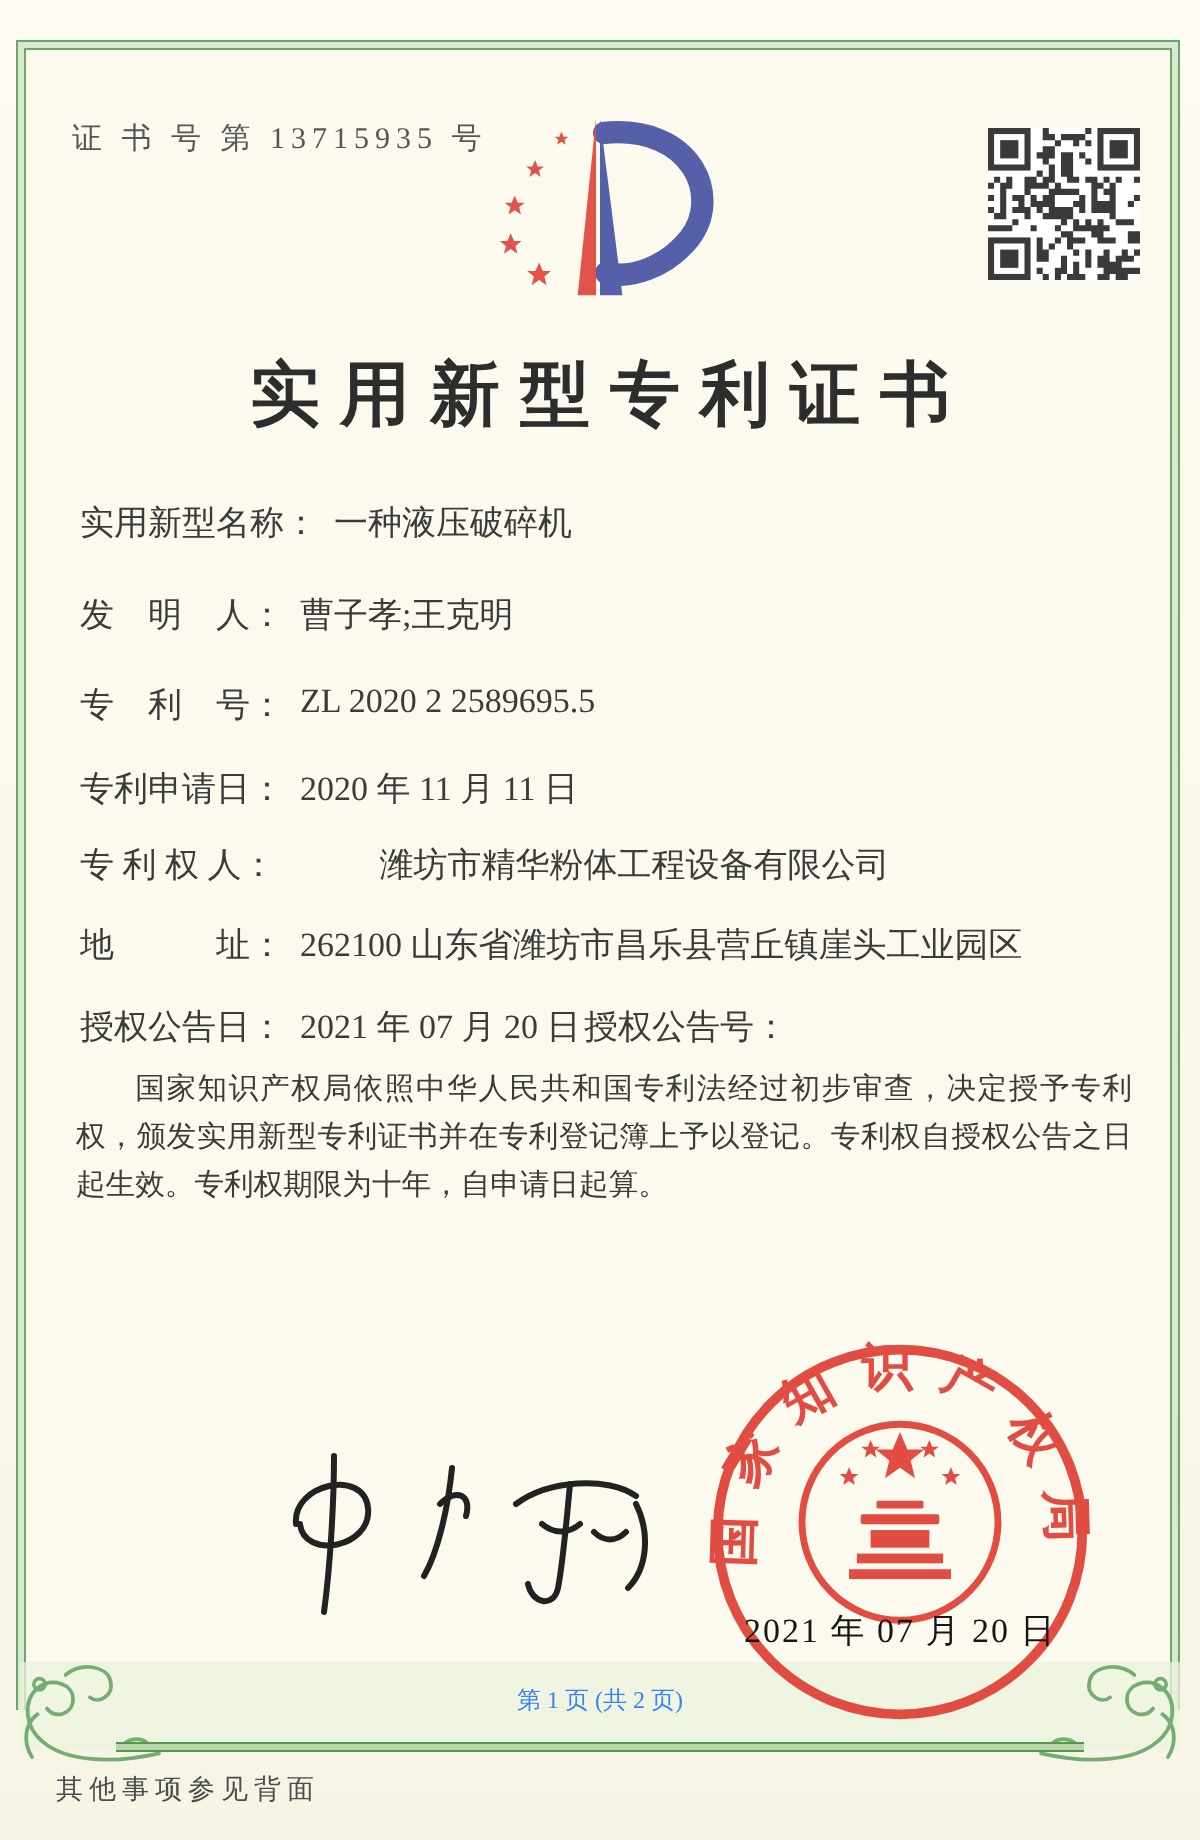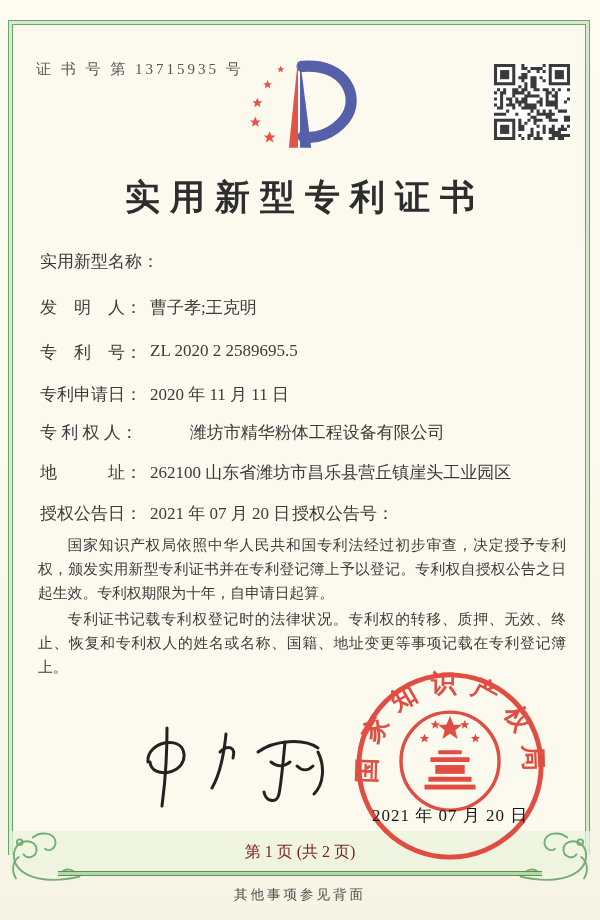--- a/index.html
+++ b/index.html
@@ -39,23 +39,23 @@
     line-height:1.62;text-align:justify;color:#3b3b3b;}
   .paras p{margin:0 0 2px 0;text-indent:2em;}
 
   .signer{position:absolute;left:56px;top:746px;font-family:"Liberation Sans","DejaVu Sans",sans-serif;
     font-size:16px;letter-spacing:3px;color:#2f2f2f;line-height:1.9;}
   .signature{position:absolute;left:122px;top:722px;width:225px;height:92px;}
   .seal{position:absolute;left:352px;top:668px;width:196px;height:196px;opacity:.93;}
   .issue-date{position:absolute;left:372px;top:804px;font-size:17px;color:#161616;
     letter-spacing:1px;z-index:6;}
   .page-info{position:absolute;left:0;right:0;top:842px;text-align:center;
-    font-size:16px;color:#7f1d1d;z-index:3;}
-  .footer-note{position:absolute;left:0;right:0;top:886px;text-align:center;
-    font-size:13.5px;letter-spacing:3px;color:#4c4c4c;}
+    font-size:12px;color:#3b82f6;z-index:3;}
+  .footer-note{position:absolute;left:0;right:0;top:886px;text-align:left;
+    font-size:13.5px;letter-spacing:3px;color:#4c4c4c;padding-left:28px;}
 </style>
 </head>
 <body>
 
 <div>
 
   <div class="frame">
     <div class="inner"></div>
   </div>
   <div class="bottom-band"></div>
@@ -116,20 +116,21 @@
           <rect x="20" y="2" width="3" height="3"></rect>
           <rect x="2" y="20" width="3" height="3"></rect>
       </g>
       <path id="qr-modules" fill="#3a3a3a" d="M9,0h1v1h-1zM16,0h1v1h-1zM9,1h1v1h-1zM10,1h1v1h-1zM12,1h1v1h-1zM13,1h1v1h-1zM14,1h1v1h-1zM15,1h1v1h-1zM11,2h1v1h-1zM14,2h1v1h-1zM16,2h1v1h-1zM9,3h1v1h-1zM10,3h1v1h-1zM8,4h1v1h-1zM9,4h1v1h-1zM10,4h1v1h-1zM12,4h1v1h-1zM13,4h1v1h-1zM15,4h1v1h-1zM9,5h1v1h-1zM12,5h1v1h-1zM13,5h1v1h-1zM16,5h1v1h-1zM10,6h1v1h-1zM12,6h1v1h-1zM13,6h1v1h-1zM8,7h1v1h-1zM10,7h1v1h-1zM12,7h1v1h-1zM13,7h1v1h-1zM1,8h1v1h-1zM3,8h1v1h-1zM6,8h1v1h-1zM7,8h1v1h-1zM9,8h1v1h-1zM10,8h1v1h-1zM13,8h1v1h-1zM14,8h1v1h-1zM16,8h1v1h-1zM17,8h1v1h-1zM19,8h1v1h-1zM21,8h1v1h-1zM24,8h1v1h-1zM0,9h1v1h-1zM2,9h1v1h-1zM3,9h1v1h-1zM6,9h1v1h-1zM7,9h1v1h-1zM8,9h1v1h-1zM9,9h1v1h-1zM11,9h1v1h-1zM17,9h1v1h-1zM18,9h1v1h-1zM20,9h1v1h-1zM2,10h1v1h-1zM6,10h1v1h-1zM10,10h1v1h-1zM11,10h1v1h-1zM12,10h1v1h-1zM13,10h1v1h-1zM14,10h1v1h-1zM17,10h1v1h-1zM19,10h1v1h-1zM20,10h1v1h-1zM0,11h1v1h-1zM2,11h1v1h-1zM4,11h1v1h-1zM5,11h1v1h-1zM7,11h1v1h-1zM9,11h1v1h-1zM10,11h1v1h-1zM15,11h1v1h-1zM17,11h1v1h-1zM20,11h1v1h-1zM24,11h1v1h-1zM2,12h1v1h-1zM5,12h1v1h-1zM7,12h1v1h-1zM8,12h1v1h-1zM9,12h1v1h-1zM10,12h1v1h-1zM14,12h1v1h-1zM15,12h1v1h-1zM17,12h1v1h-1zM18,12h1v1h-1zM19,12h1v1h-1zM20,12h1v1h-1zM23,12h1v1h-1zM0,13h1v1h-1zM2,13h1v1h-1zM4,13h1v1h-1zM5,13h1v1h-1zM6,13h1v1h-1zM8,13h1v1h-1zM10,13h1v1h-1zM11,13h1v1h-1zM12,13h1v1h-1zM13,13h1v1h-1zM15,13h1v1h-1zM17,13h1v1h-1zM18,13h1v1h-1zM19,13h1v1h-1zM20,13h1v1h-1zM1,14h1v1h-1zM2,14h1v1h-1zM6,14h1v1h-1zM9,14h1v1h-1zM10,14h1v1h-1zM11,14h1v1h-1zM12,14h1v1h-1zM13,14h1v1h-1zM20,14h1v1h-1zM4,15h1v1h-1zM12,15h1v1h-1zM14,15h1v1h-1zM16,15h1v1h-1zM18,15h1v1h-1zM21,15h1v1h-1zM22,15h1v1h-1zM23,15h1v1h-1zM0,16h1v1h-1zM1,16h1v1h-1zM2,16h1v1h-1zM3,16h1v1h-1zM7,16h1v1h-1zM11,16h1v1h-1zM14,16h1v1h-1zM15,16h1v1h-1zM16,16h1v1h-1zM17,16h1v1h-1zM18,16h1v1h-1zM19,16h1v1h-1zM12,17h1v1h-1zM13,17h1v1h-1zM17,17h1v1h-1zM18,17h1v1h-1zM23,17h1v1h-1zM24,17h1v1h-1zM8,18h1v1h-1zM11,18h1v1h-1zM13,18h1v1h-1zM14,18h1v1h-1zM15,18h1v1h-1zM18,18h1v1h-1zM19,18h1v1h-1zM20,18h1v1h-1zM23,18h1v1h-1zM24,18h1v1h-1zM8,19h1v1h-1zM10,19h1v1h-1zM13,19h1v1h-1zM8,20h1v1h-1zM9,20h1v1h-1zM14,20h1v1h-1zM16,20h1v1h-1zM19,20h1v1h-1zM22,20h1v1h-1zM24,20h1v1h-1zM8,21h1v1h-1zM9,21h1v1h-1zM12,21h1v1h-1zM16,21h1v1h-1zM18,21h1v1h-1zM19,21h1v1h-1zM21,21h1v1h-1zM22,21h1v1h-1zM23,21h1v1h-1zM12,22h1v1h-1zM14,22h1v1h-1zM16,22h1v1h-1zM18,22h1v1h-1zM19,22h1v1h-1zM20,22h1v1h-1zM21,22h1v1h-1zM8,23h1v1h-1zM11,23h1v1h-1zM12,23h1v1h-1zM14,23h1v1h-1zM19,23h1v1h-1zM20,23h1v1h-1zM21,23h1v1h-1zM22,23h1v1h-1zM23,23h1v1h-1zM24,23h1v1h-1zM9,24h1v1h-1zM11,24h1v1h-1zM13,24h1v1h-1zM14,24h1v1h-1zM15,24h1v1h-1zM18,24h1v1h-1zM19,24h1v1h-1zM21,24h1v1h-1zM22,24h1v1h-1z"></path>
     </svg>
 
     <div class="title">实用新型专利证书</div>
 
     <div class="row r0">
       <span class="lab">实用新型名称：</span>
+      <span class="val">一种液压破碎机</span>
     </div>
     <div class="row r1">
       <span class="lab">发　明　人：</span>
       <span class="val">曹子孝;王克明</span>
     </div>
     <div class="row r2">
       <span class="lab">专　利　号：</span>
       <span class="val">ZL 2020 2 2589695.5</span>
     </div>
     <div class="row r3">
@@ -147,21 +148,20 @@
     <div class="row r6">
       <span class="lab">授权公告日：</span>
       <span class="val">2021 年 07 月 20 日</span>
       <span class="grant-right">
         <span class="lab">授权公告号：</span>
       </span>
     </div>
 
     <div class="paras">
       <p>国家知识产权局依照中华人民共和国专利法经过初步审查，决定授予专利权，颁发实用新型专利证书并在专利登记簿上予以登记。专利权自授权公告之日起生效。专利权期限为十年，自申请日起算。</p>
-      <p>专利证书记载专利权登记时的法律状况。专利权的转移、质押、无效、终止、恢复和专利权人的姓名或名称、国籍、地址变更等事项记载在专利登记簿上。</p>
     </div>
 
 
     <svg class="signature" viewBox="0 0 225 92">
       <g fill="none" stroke="#222" stroke-width="3" stroke-linecap="round">
         <path d="M26,40 C24,20 60,12 62,32 C64,52 30,58 28,40"></path>
         <path d="M45,6 C45,30 43,62 40,84"></path>
         <path d="M98,30 C106,22 114,25 111,36"></path>
         <path d="M104,12 C102,32 97,54 90,66"></path>
         <path d="M136,30 C152,18 182,16 196,26"></path>

